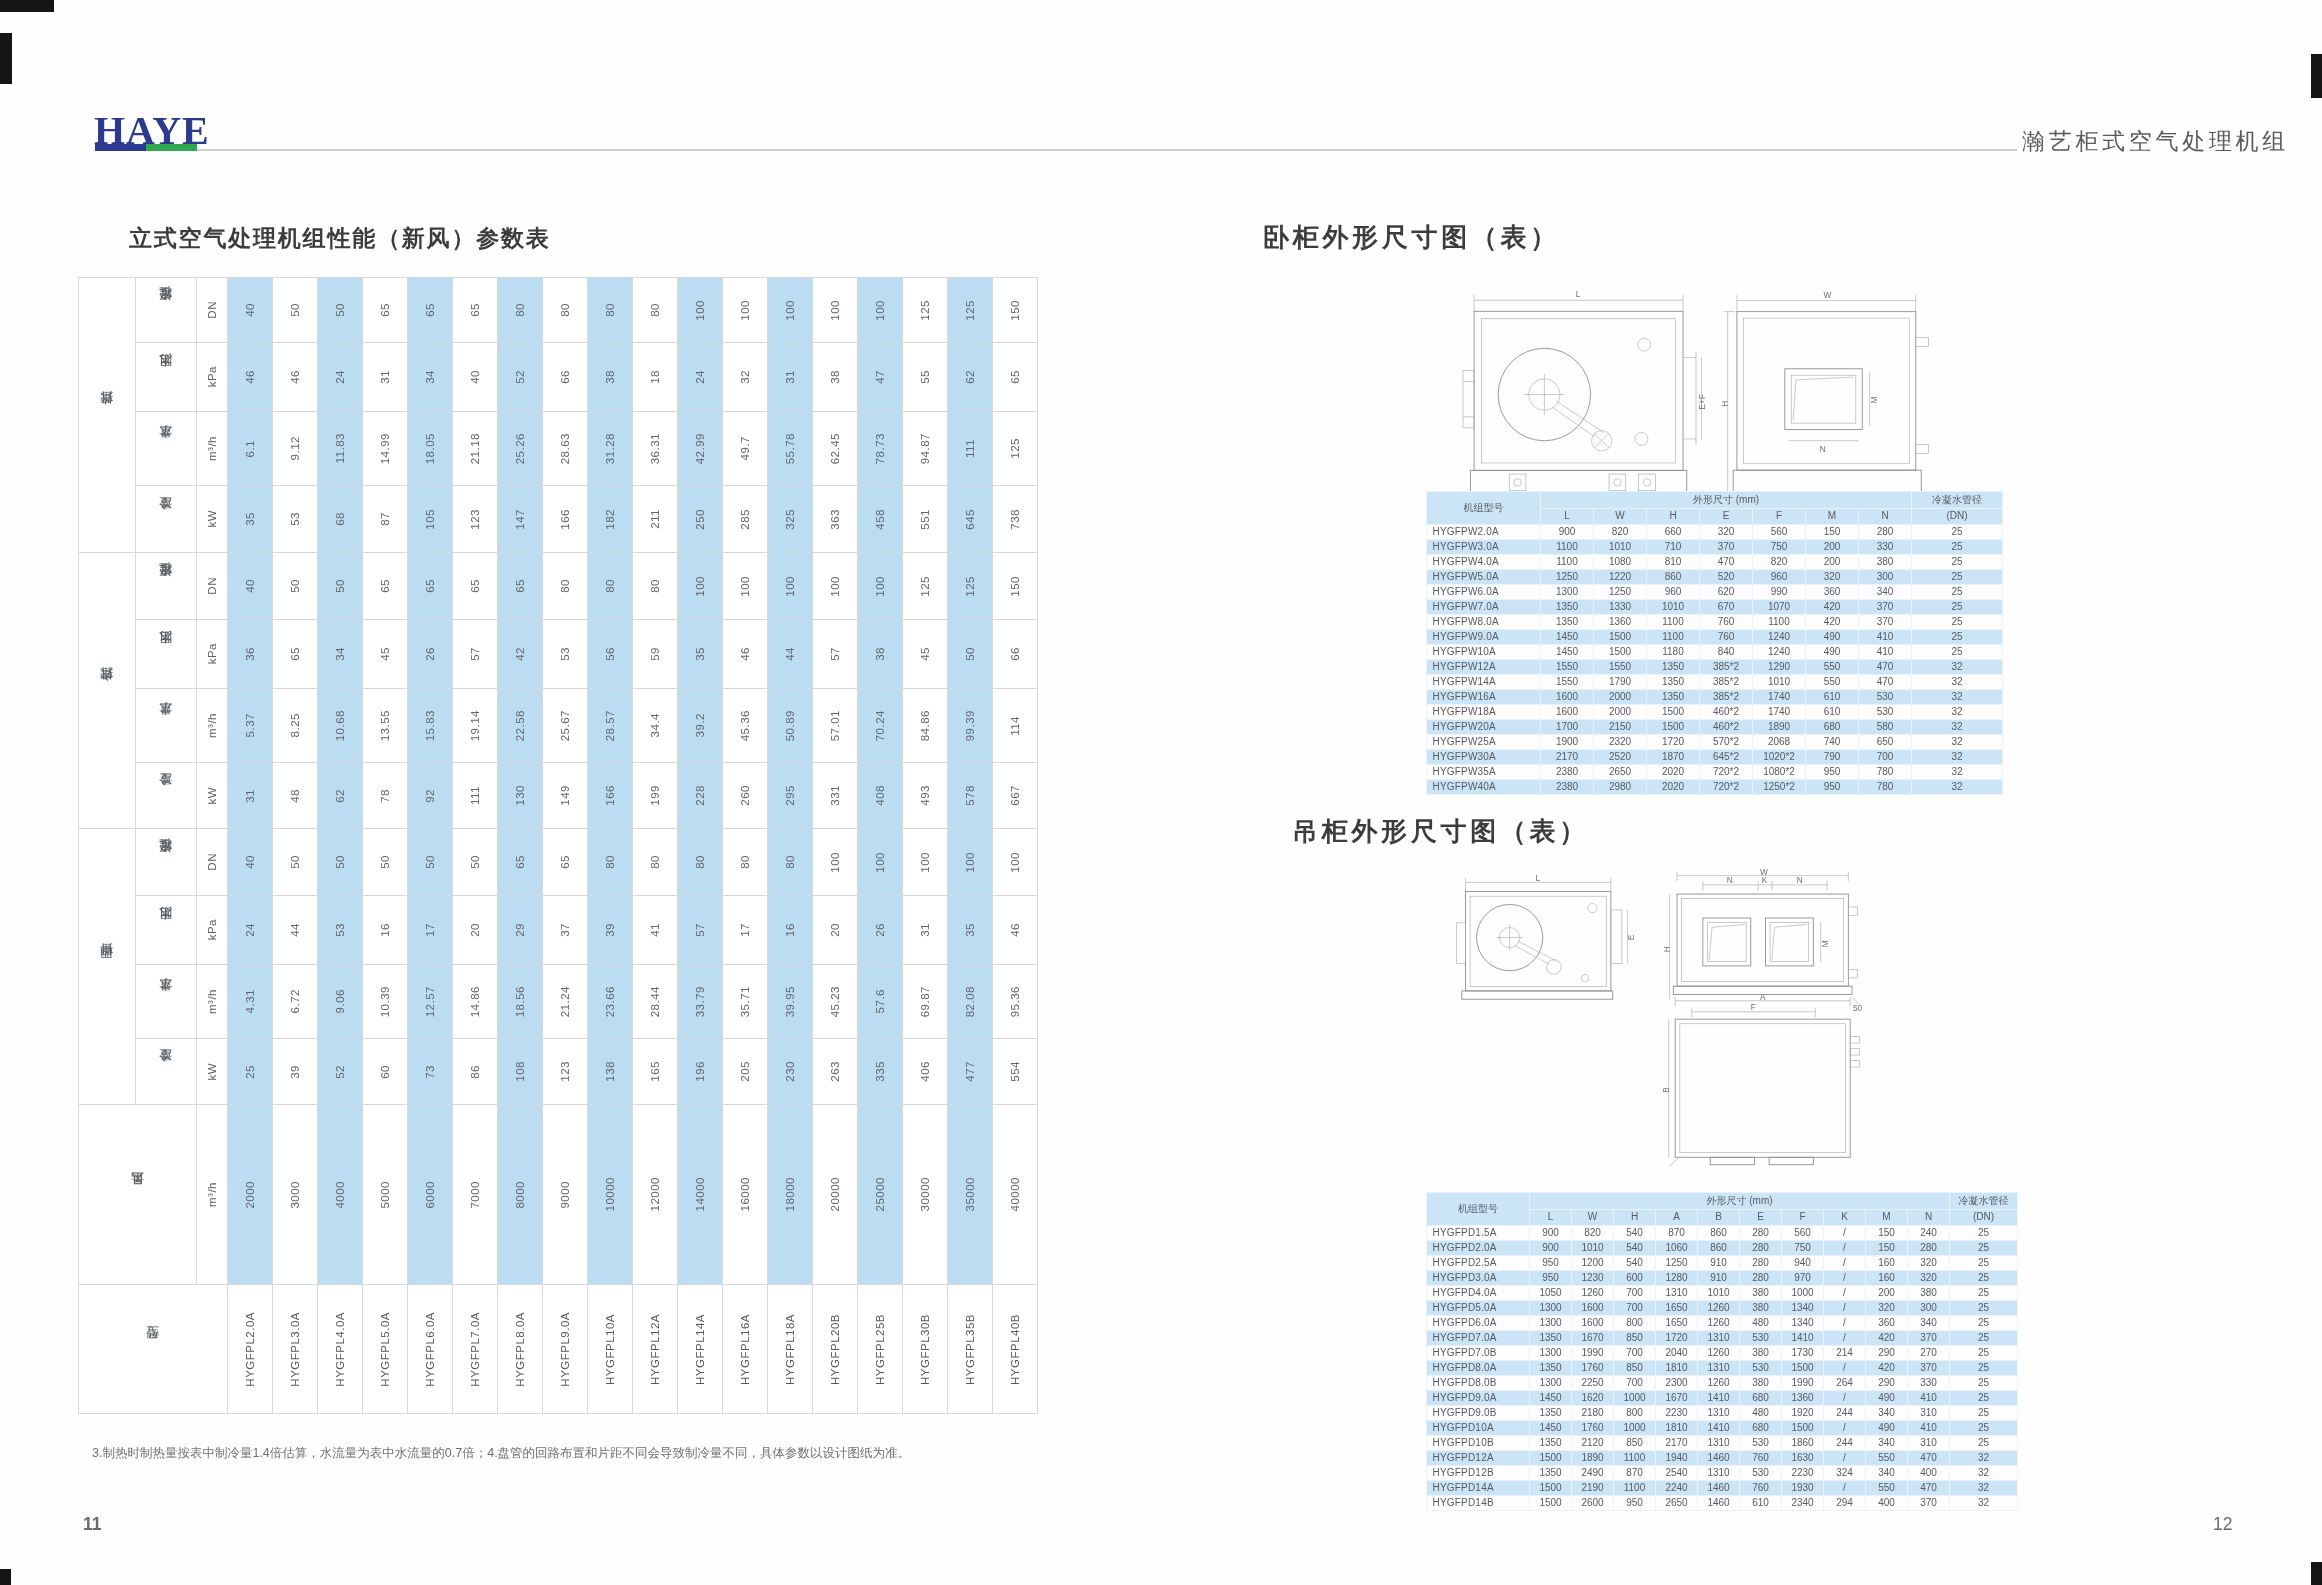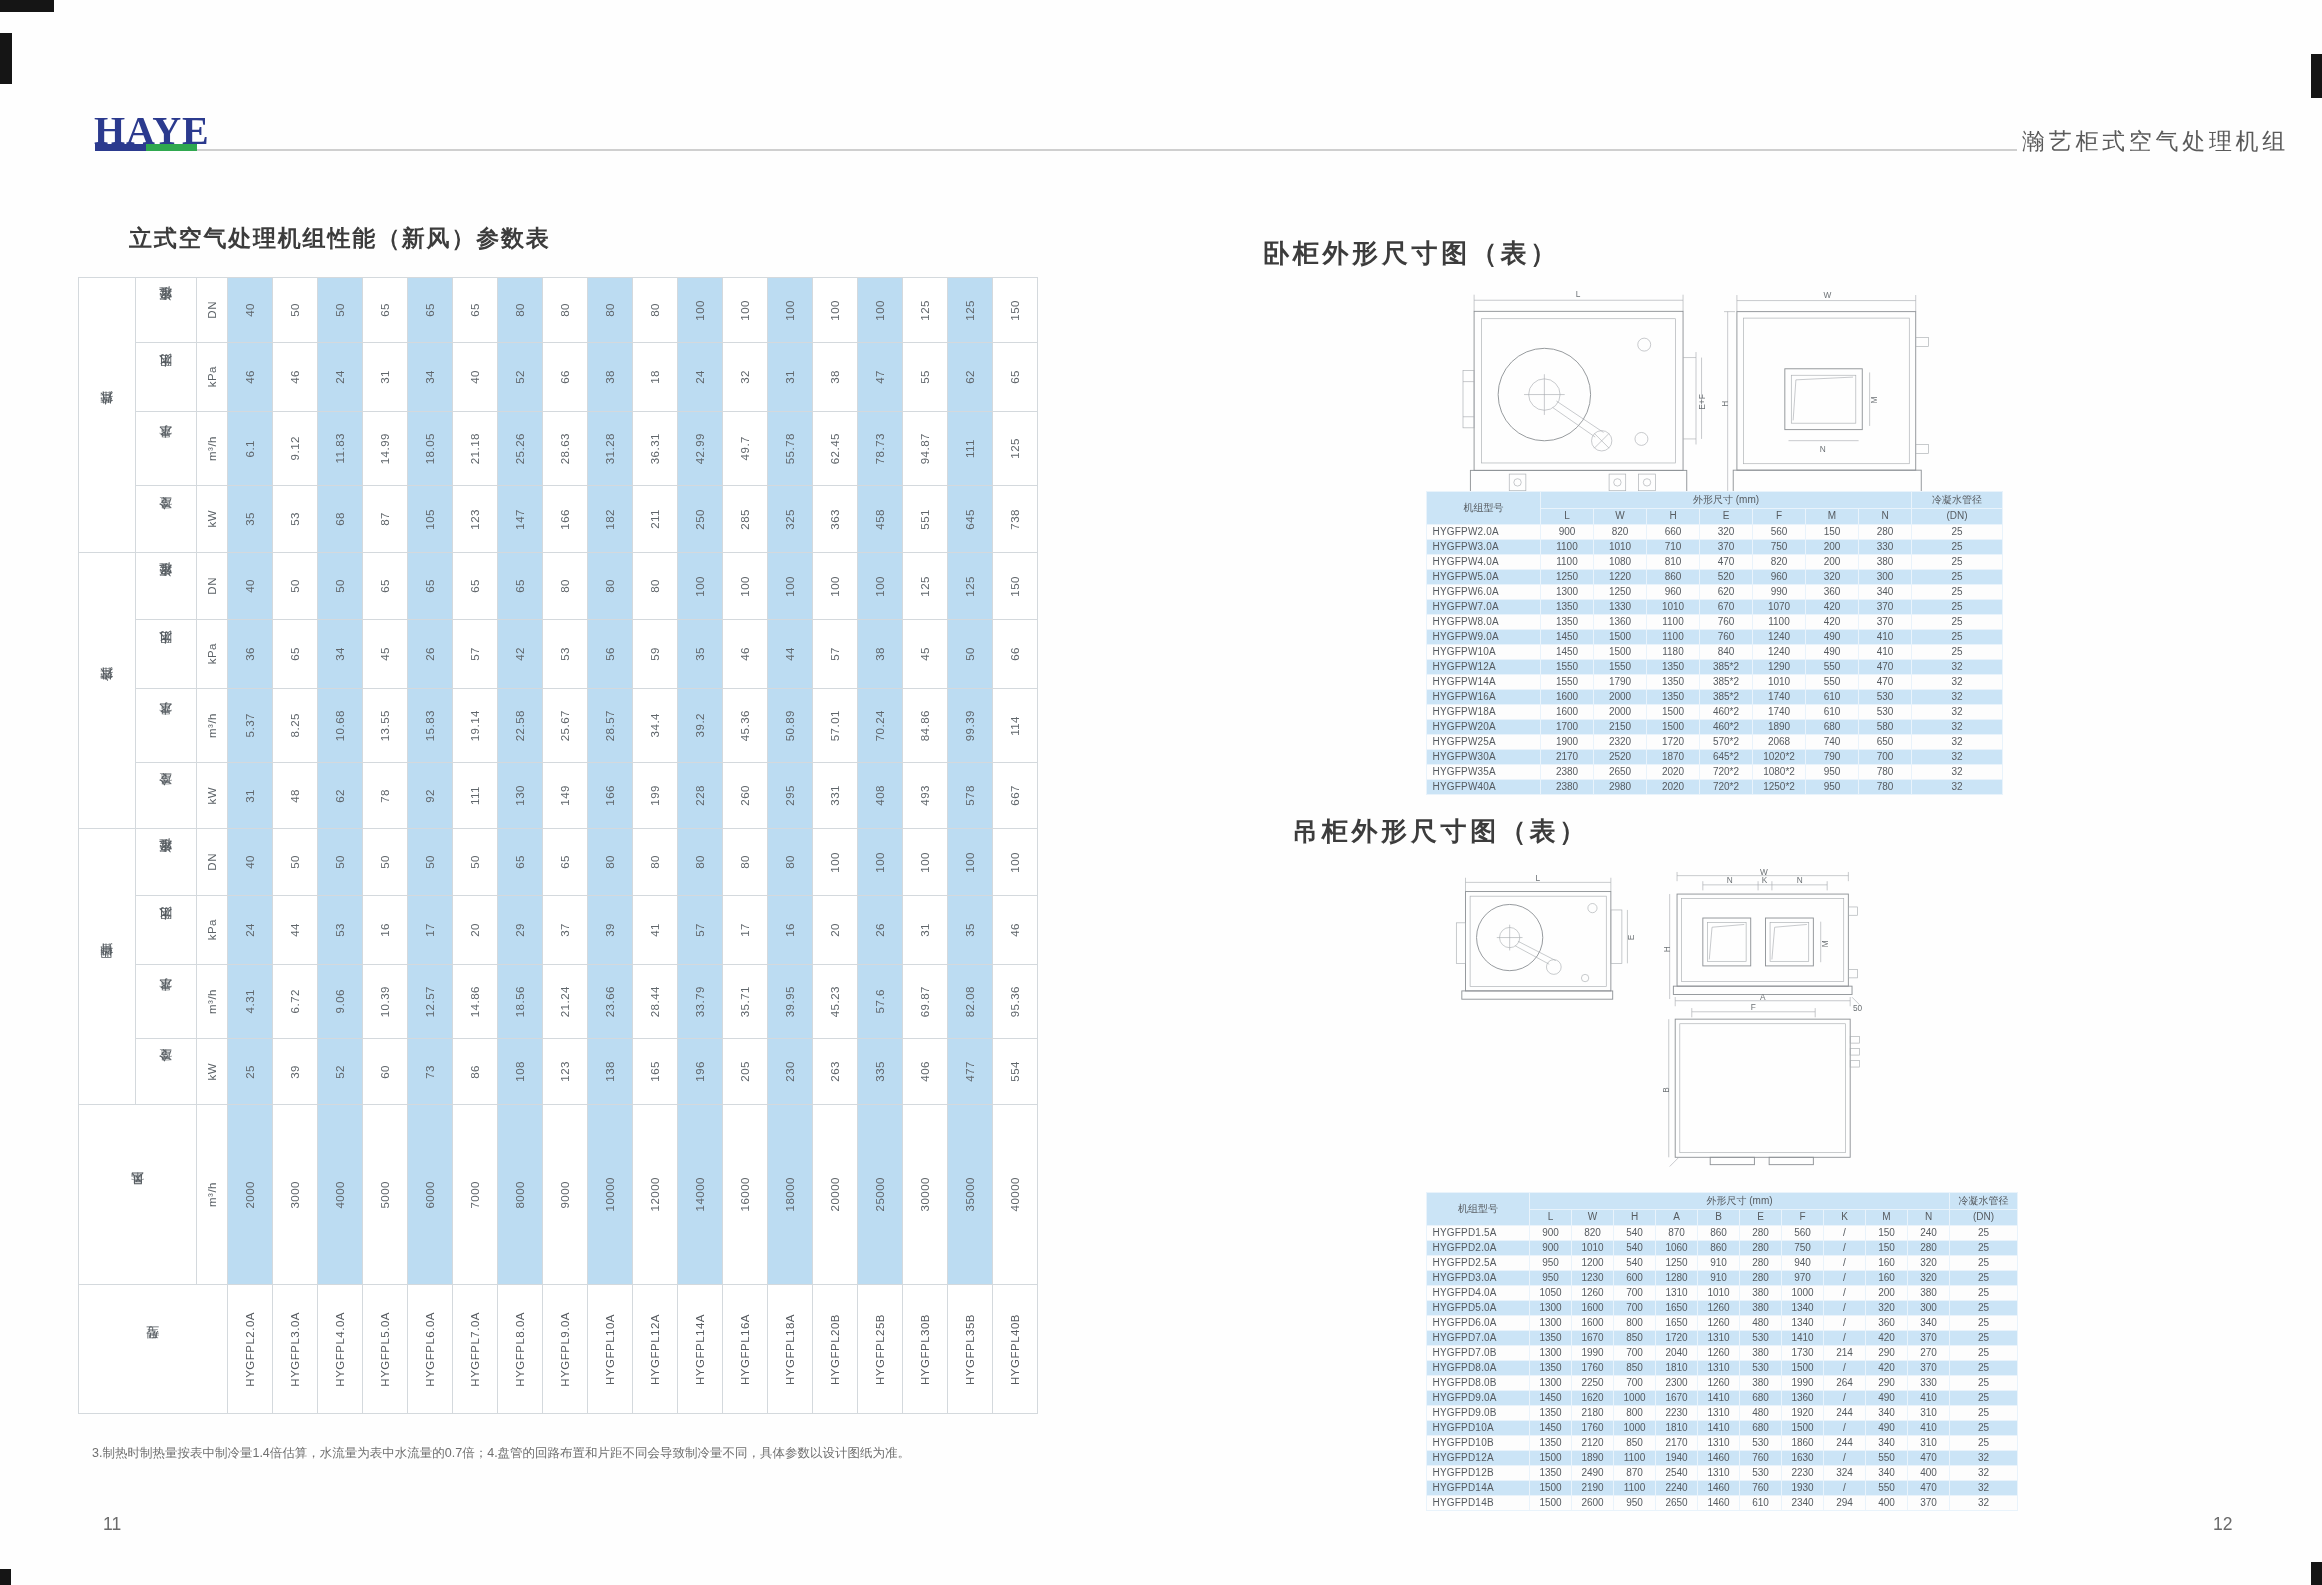--- a/index.html
+++ b/index.html
@@ -911,23 +911,23 @@
       <div class="cell model" style="grid-area: 14 / 20;">
         <span class="v">HYGFPL35B</span>
       </div>
       <div class="cell model" style="grid-area: 14 / 21;">
         <span class="v">HYGFPL40B</span>
       </div>
     </div>
   <div class="notes">
     <p>3.制热时制热量按表中制冷量1.4倍估算，水流量为表中水流量的0.7倍；4.盘管的回路布置和片距不同会导致制冷量不同，具体参数以设计图纸为准。</p>
   </div>
-  <div class="pagenum" style="left:103px;top:1514px;">11</div>
+  <div class="pagenum" style="left:83px;top:1514px;font-weight:bold;">11</div>
 
-  <div class="rhead" style="left:1263px;top:220px;margin-top:16px;">卧柜外形尺寸图（表）</div>
+  <div class="rhead" style="left:1263px;top:220px;">卧柜外形尺寸图（表）</div>
 
   <svg style="left:1463px;top:291px;" width="233" height="233" viewBox="0 0 252 252">
     <line class="thin" x1="12" y1="10" x2="238" y2="10"></line>
       <line class="thin" x1="12" y1="4" x2="12" y2="22"></line>
       <line class="thin" x1="238" y1="4" x2="238" y2="22"></line>
     <text class="dl" x="122" y="7">L</text>
     <rect class="ln" x="12" y="22" width="226" height="172"></rect>
     <rect class="thin" x="20" y="30" width="210" height="156"></rect>
     <rect class="thin" x="0" y="86" width="12" height="62"></rect>
     <line class="thin" x1="0" y1="98" x2="12" y2="98"></line>

